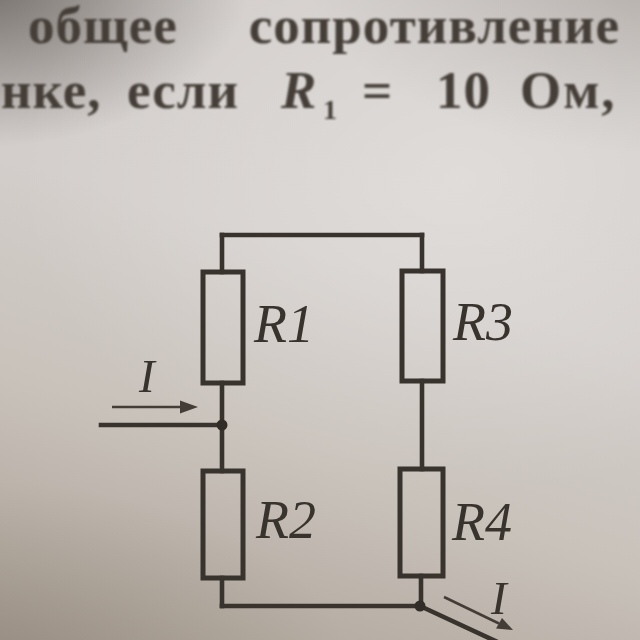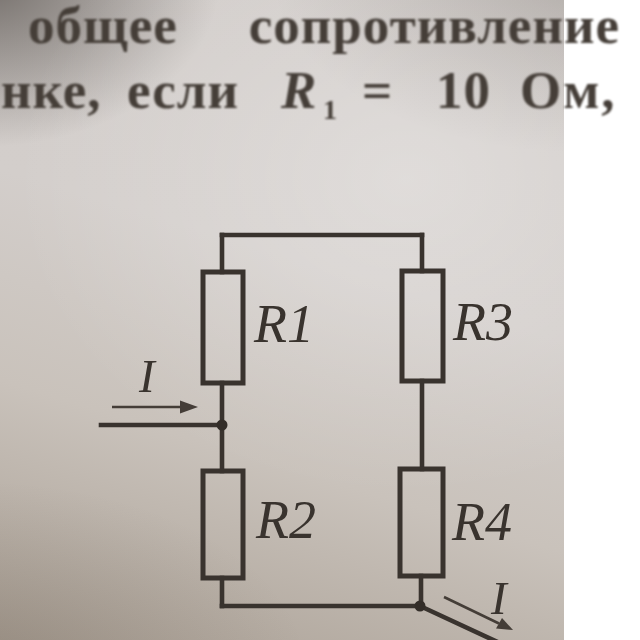--- a/index.html
+++ b/index.html
@@ -3,21 +3,21 @@
 <meta charset="utf-8">
 <style>
   html, body {
     margin: 0; padding: 0;
     width: 640px; height: 640px;
     overflow: hidden;
     font-family: "Liberation Serif", serif;
   }
   .photo {
     position: relative;
-    width: 564px; height: 640px;
+    width: 640px; height: 640px;
     background:
       radial-gradient(120% 85% at 72% 28%, rgba(255,255,255,0.30) 0%, rgba(255,255,255,0) 58%),
       radial-gradient(42% 26% at -3% -3%, rgba(28,22,17,0.52) 0%, rgba(28,22,17,0) 100%),
       radial-gradient(55% 28% at 103% -4%, rgba(45,36,28,0.22) 0%, rgba(0,0,0,0) 100%),
       radial-gradient(60% 30% at -5% 105%, rgba(60,48,36,0.18) 0%, rgba(0,0,0,0) 100%),
       linear-gradient(197deg, #d1ccc9 0%, #d3cecb 42%, #c9c2bb 68%, #aaa095 100%);
     background-color: #c9c3bd;
   }
   
   .problem-text {

